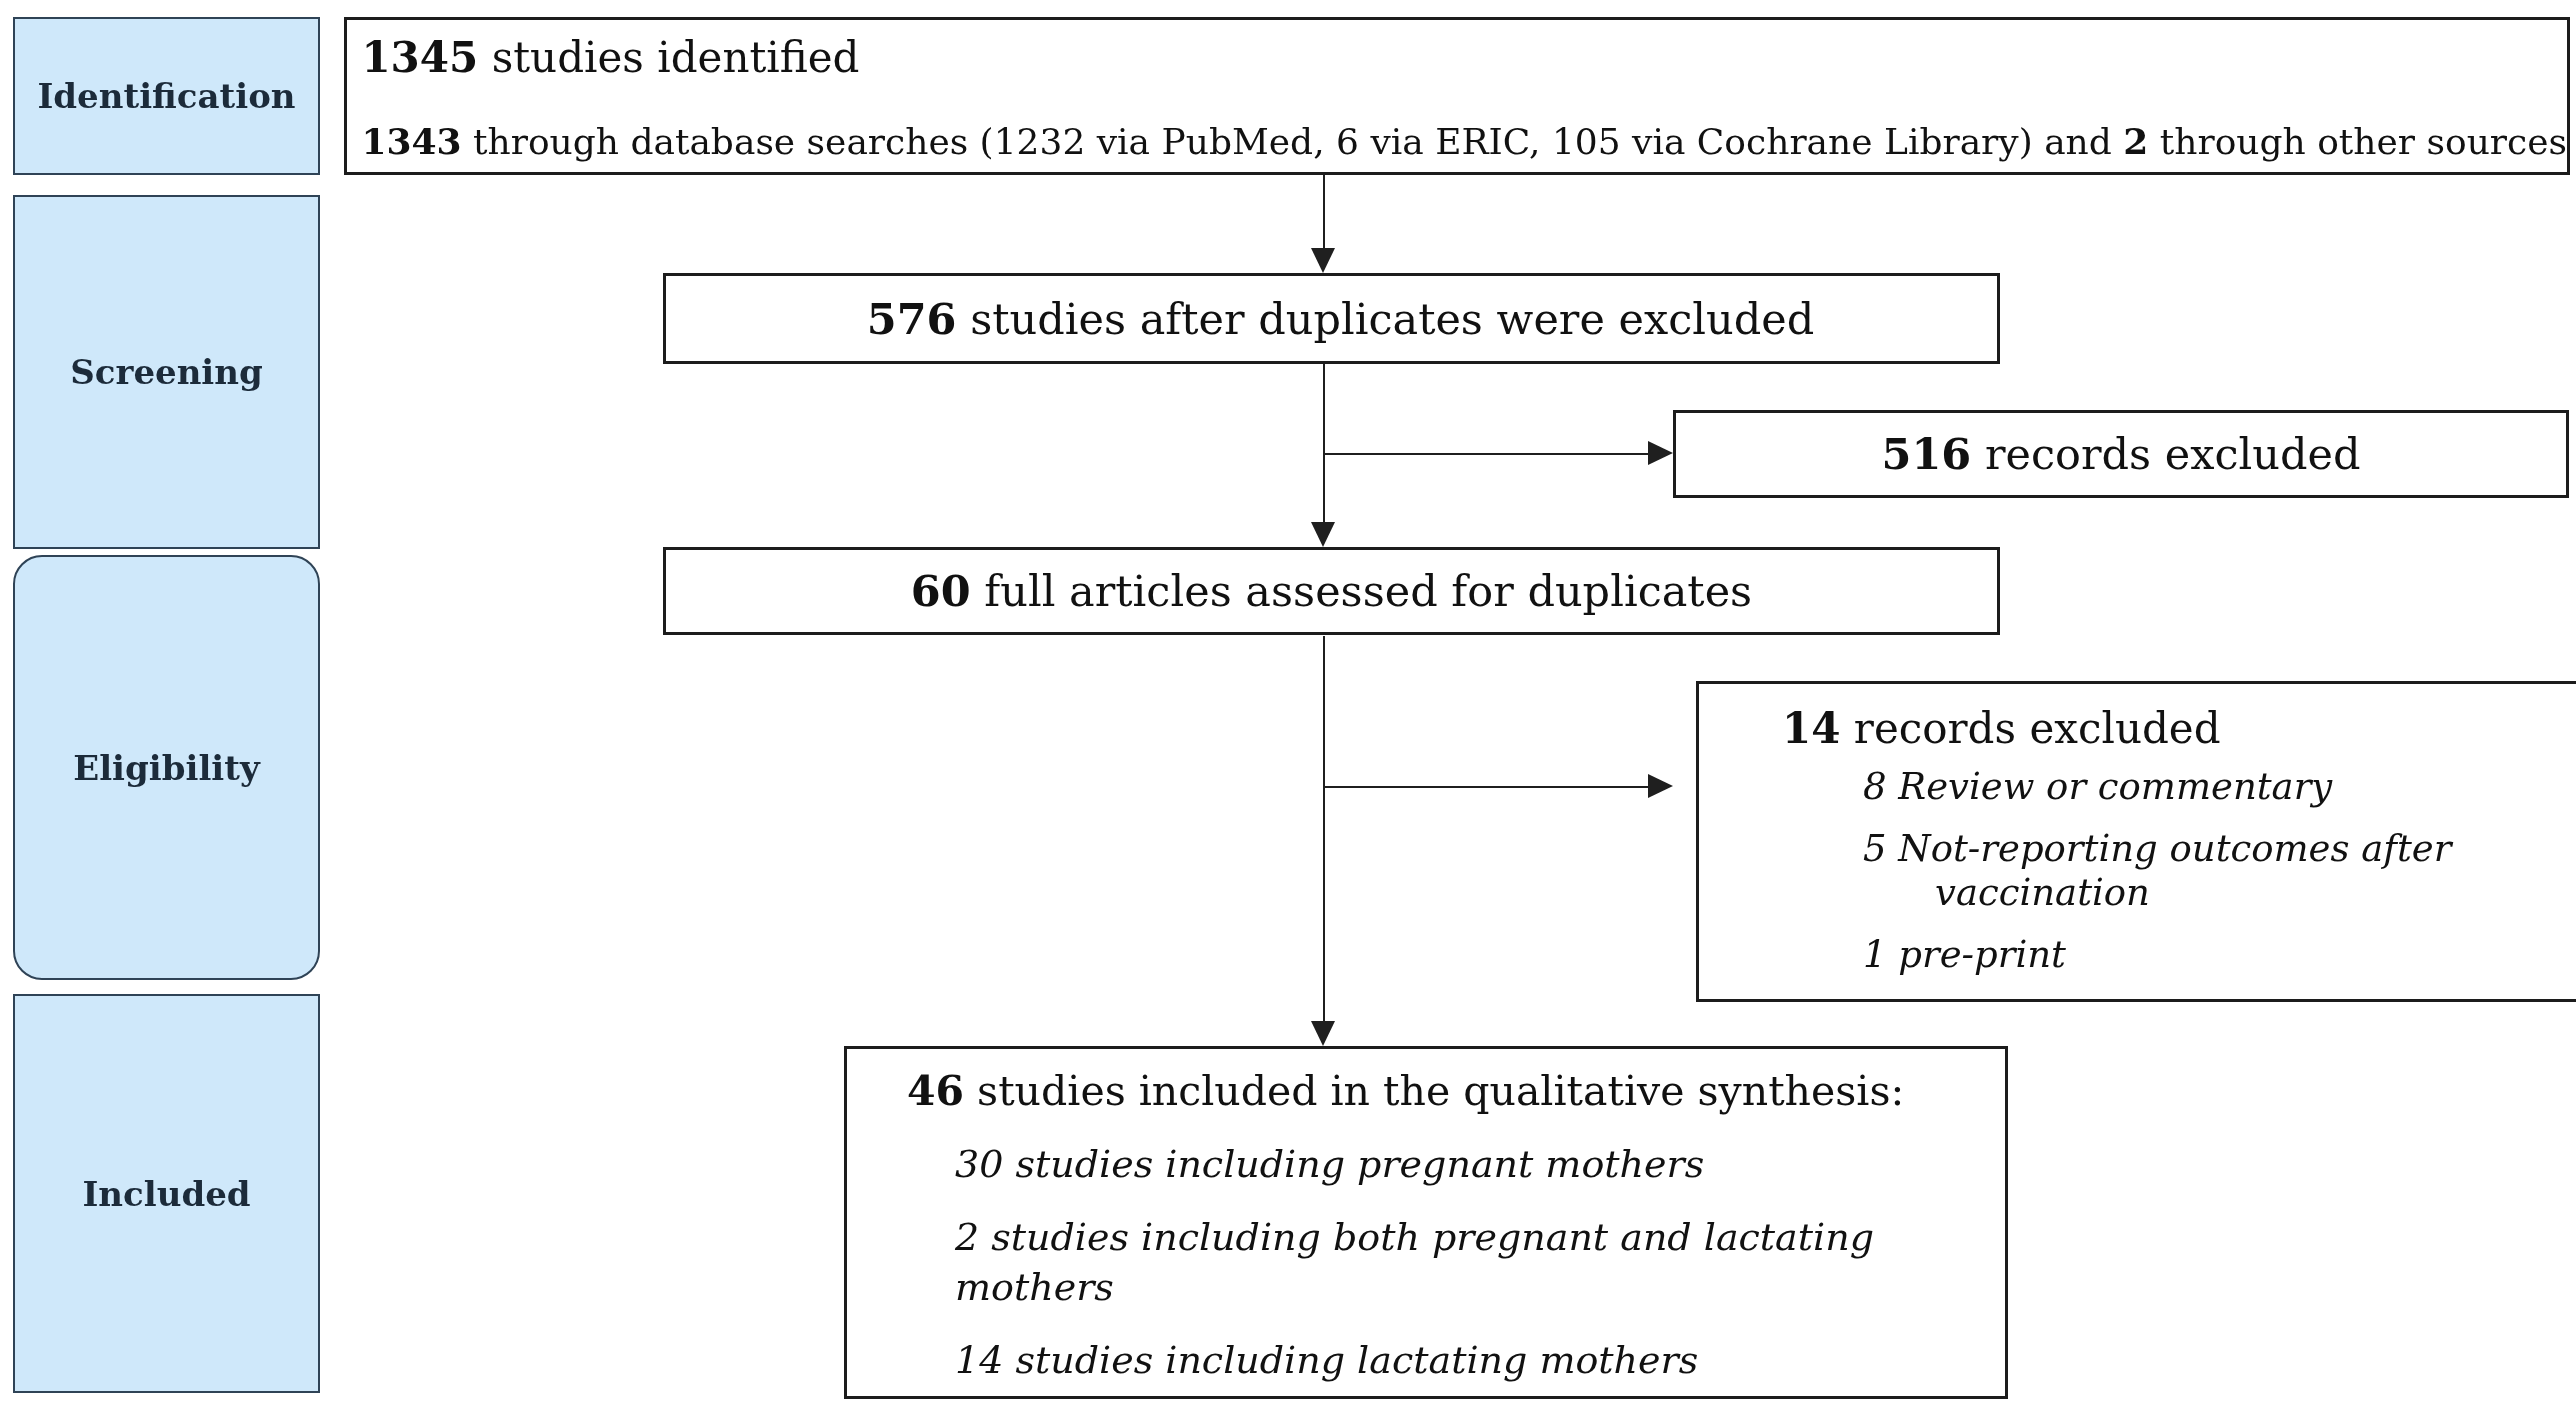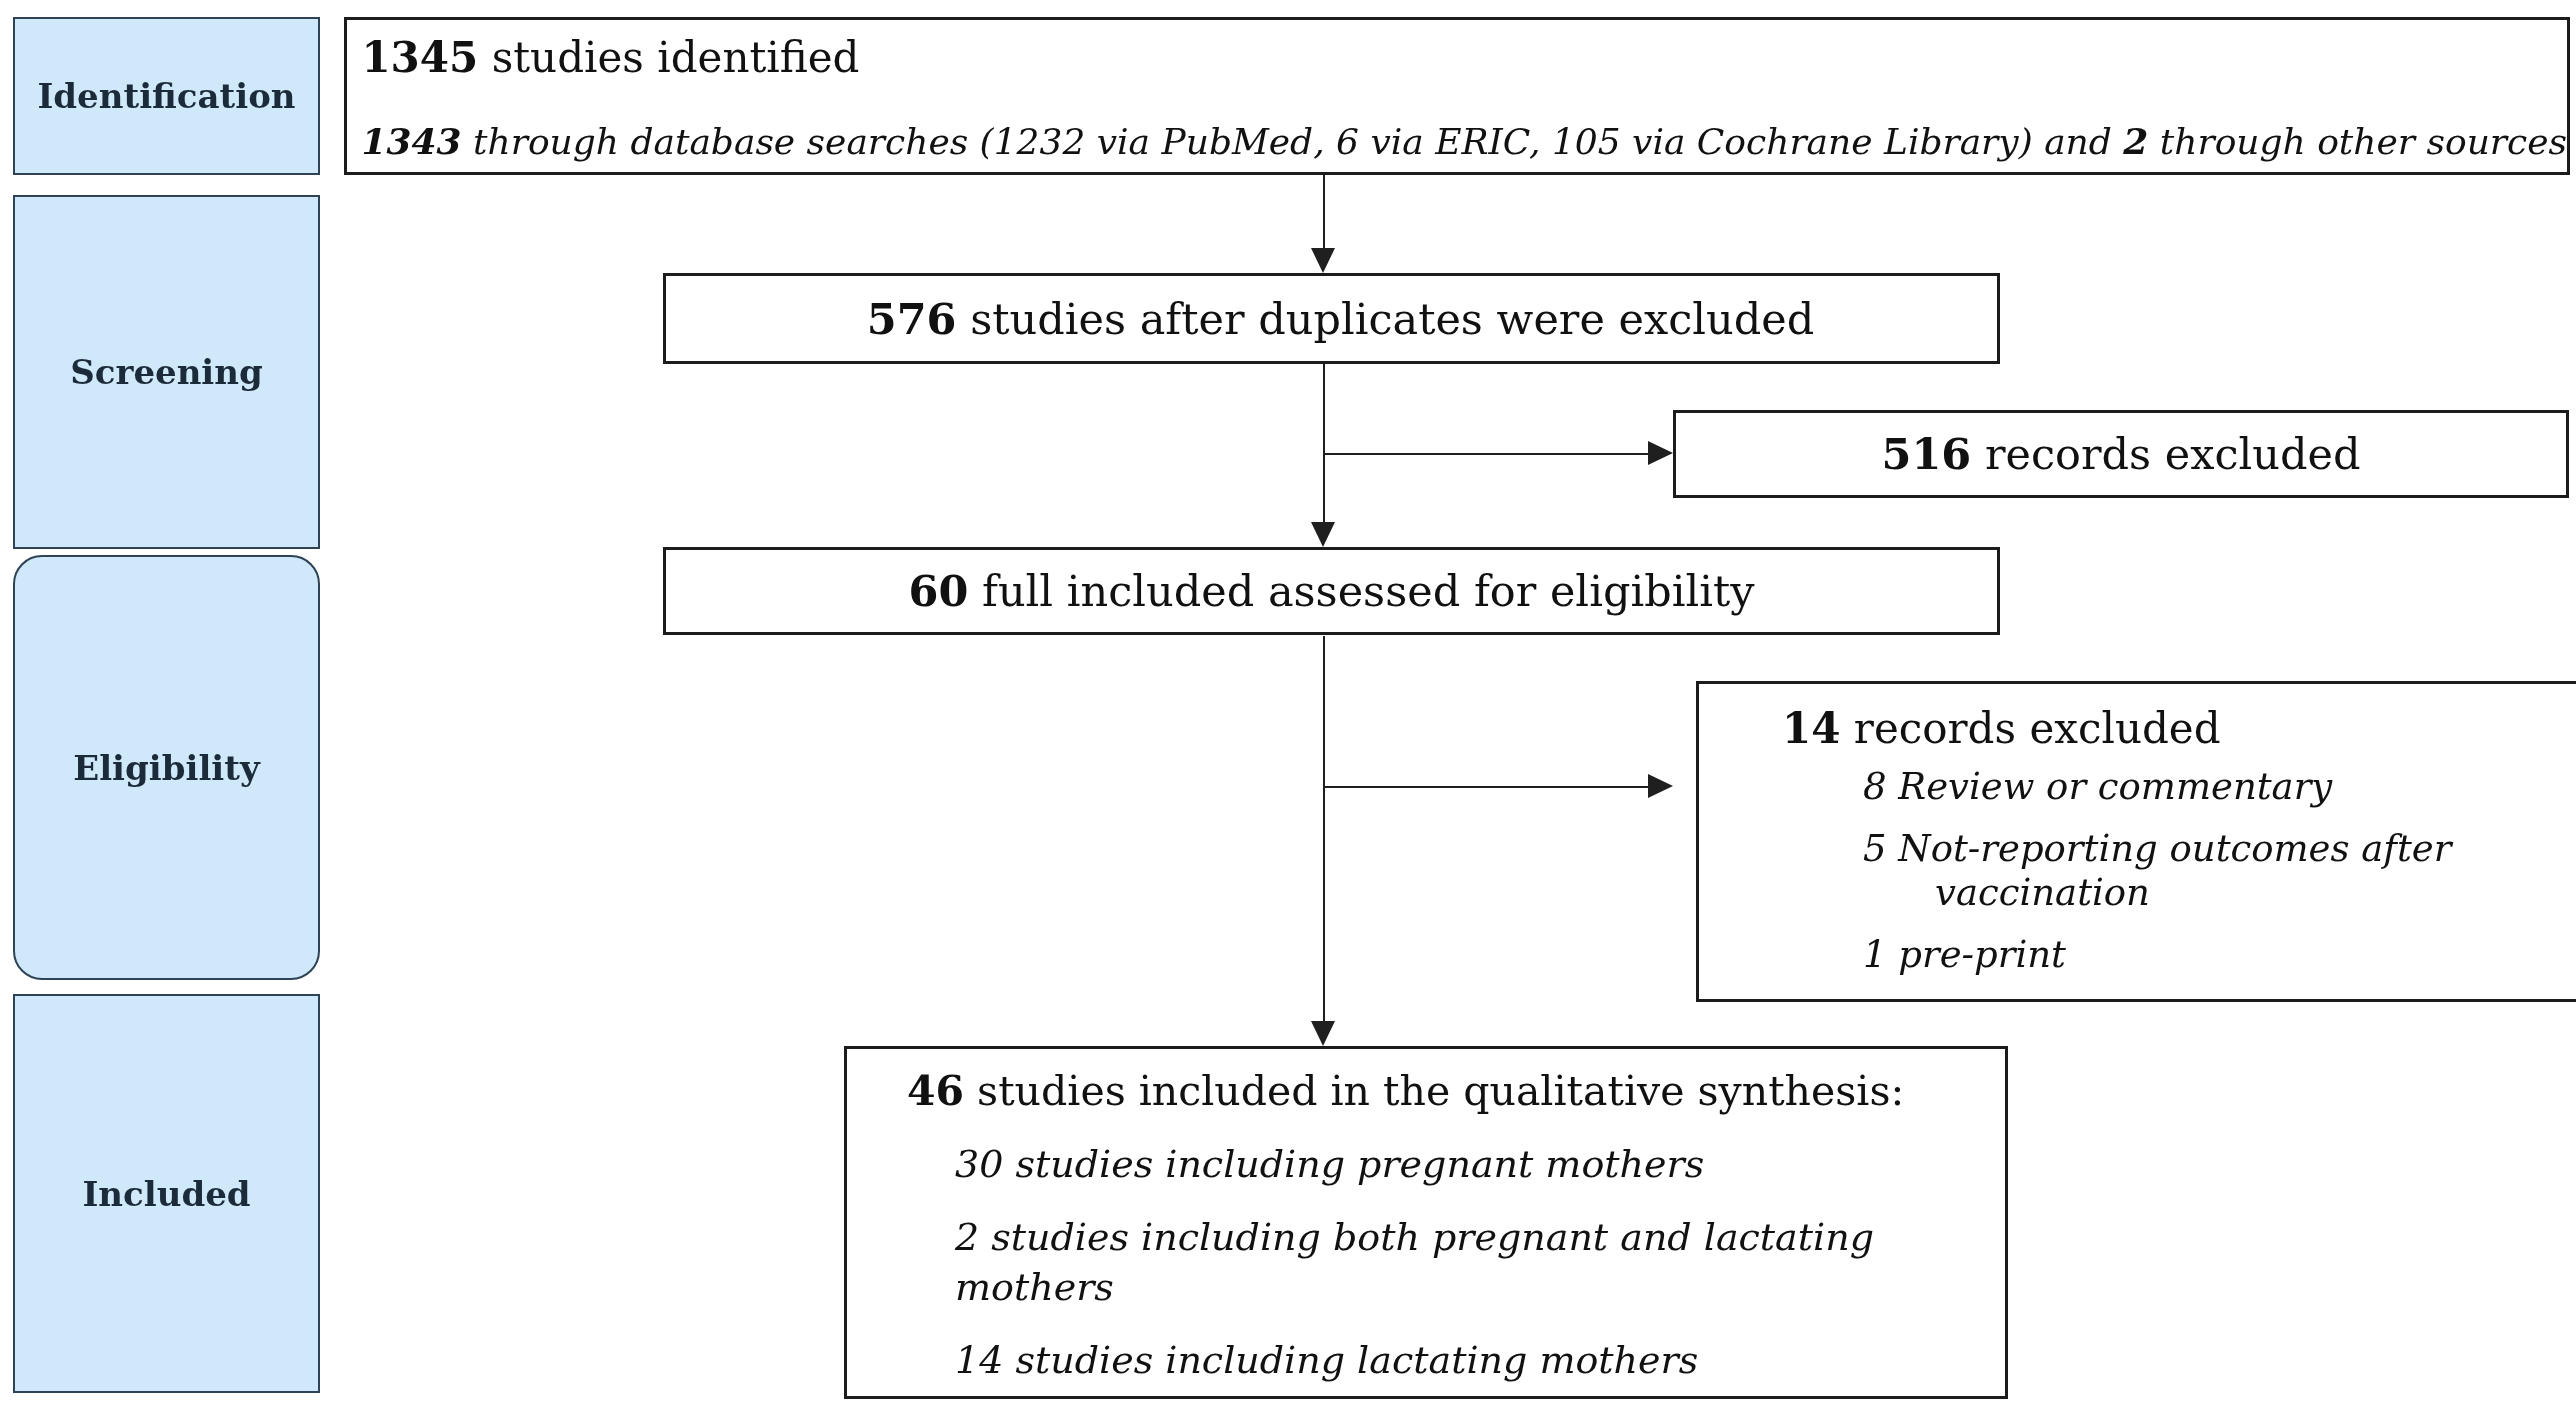--- a/index.html
+++ b/index.html
@@ -44,21 +44,21 @@
   .num { font-weight: bold; }
 
   .box-identified {
     left: 344px; top: 17px; width: 2226px; height: 158px;
     display: flex; flex-direction: column;
     justify-content: space-between; align-items: flex-start;
     padding: 13px 14.4px 9.6px; 
   }
   .box-identified .box-title { font-size: 42px; text-align: center; }
   .box-identified .box-subtitle {
-    font-size: 36px; font-style: italic; text-align: center; white-space: nowrap;
+    font-size: 36px; text-align: center; white-space: nowrap;
   }
 
   .center-line-box {
     display: flex; align-items: center; justify-content: center;
     font-size: 43px; text-align: center;
   }
   .box-dedup        { left: 663px; top: 273px;  width: 1337px; height: 91px; padding-left: 18px; }
   .box-excluded516  { left: 1673px; top: 410px;  width: 896px; height: 88px; }
   .box-fulltext     { left: 663px; top: 547px;  width: 1337px; height: 88px; }
 
@@ -144,21 +144,21 @@
   </div>
 
   <div class="flow-box center-line-box box-excluded516">
     <div>
       <span class="num">516</span><span> records excluded</span>
     </div>
   </div>
 
   <div class="flow-box center-line-box box-fulltext">
     <div>
-      <span class="num">60</span><span> full included assessed for eligibility</span>
+      <span class="num">60</span><span> full articles assessed for duplicates</span>
     </div>
   </div>
 
   <div class="flow-box box-excluded14">
     <div class="box-title">
       <span class="num">14</span><span> records excluded</span>
     </div>
     <div class="reasons">
       <div class="reason">8 Review or commentary</div>
       <div class="reason">5 Not-reporting outcomes after vaccination</div>

